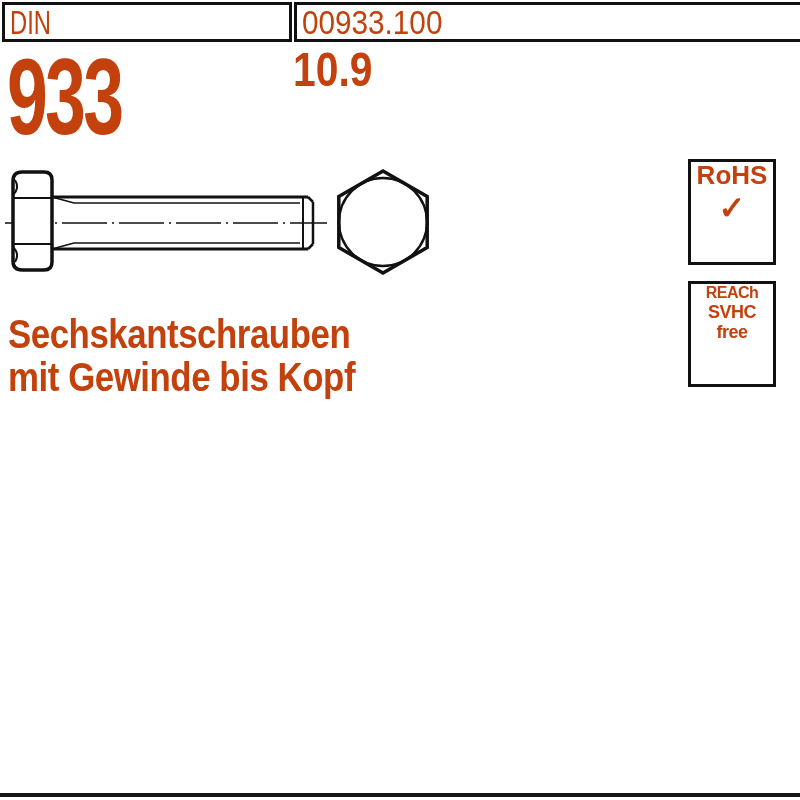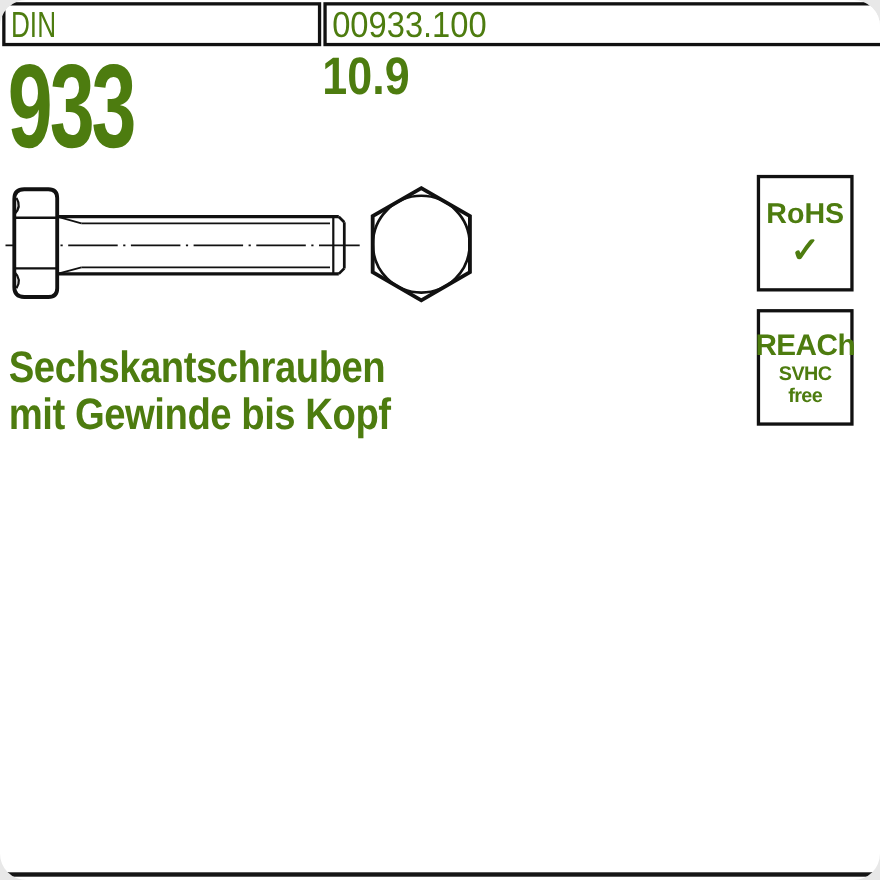--- a/index.html
+++ b/index.html
@@ -1,19 +1,19 @@
 <!DOCTYPE html>
 <html><head>
 <meta charset="utf-8">
 <style>
   html,body{margin:0;padding:0;background:#e8e8e8;}
   .canvas{
     position:relative;width:800px;height:800px;margin:0 auto;
     background:#ffffff;overflow:hidden;
-    font-family:"Liberation Sans", sans-serif;color:#4d7c0f;border-radius:24px;
+    font-family:"Liberation Sans", sans-serif;color:#c2410c;
   }
   
   .hdr-box{
     position:absolute;top:2px;height:40px;border:3px solid #111111;
     box-sizing:border-box;background:#ffffff;display:flex;align-items:center;
   }
   .hdr-din{left:2px;width:290px;padding-left:5px;}
   .hdr-art{left:294px;width:592px;justify-content:space-between;padding:2px 5px;}
   .hdr-text{font-size:33px;line-height:1;white-space:nowrap;}
   .cond-72{transform:scaleX(0.72);transform-origin:left center;}
@@ -35,28 +35,28 @@
   
   .title{
     position:absolute;left:8px;top:313px;font-size:40px;font-weight:bold;
     line-height:43px;letter-spacing:-0.5px;transform:scaleX(0.87);
     transform-origin:left top;white-space:nowrap;
   }
   
   .badge{
     position:absolute;left:688px;width:88px;height:106px;border:3px solid #111111;
     box-sizing:border-box;background:#ffffff;display:flex;flex-direction:column;
-    align-items:center;justify-content:center;text-align:center;
+    align-items:center;text-align:center;
   }
   .badge-rohs{top:159px;}
   .badge-reach{top:281px;}
   .rohs-label{font-size:26px;font-weight:bold;line-height:1.05;}
   .rohs-check{font-size:32px;font-weight:bold;line-height:1;margin-top:3px;}
   .reach-line{font-size:18px;font-weight:bold;line-height:1.12;letter-spacing:-0.5px;}
-  .reach-top{font-size:27px;}
+  .reach-top{font-size:16px;}
   
   .bottom-bar{position:absolute;left:0;top:793px;width:800px;height:4px;background:#161616;}
 </style>
 </head>
 <body>
 
 <div class="canvas">
 
   <div class="hdr-box hdr-din">
     <span class="hdr-text cond-72">DIN</span>

